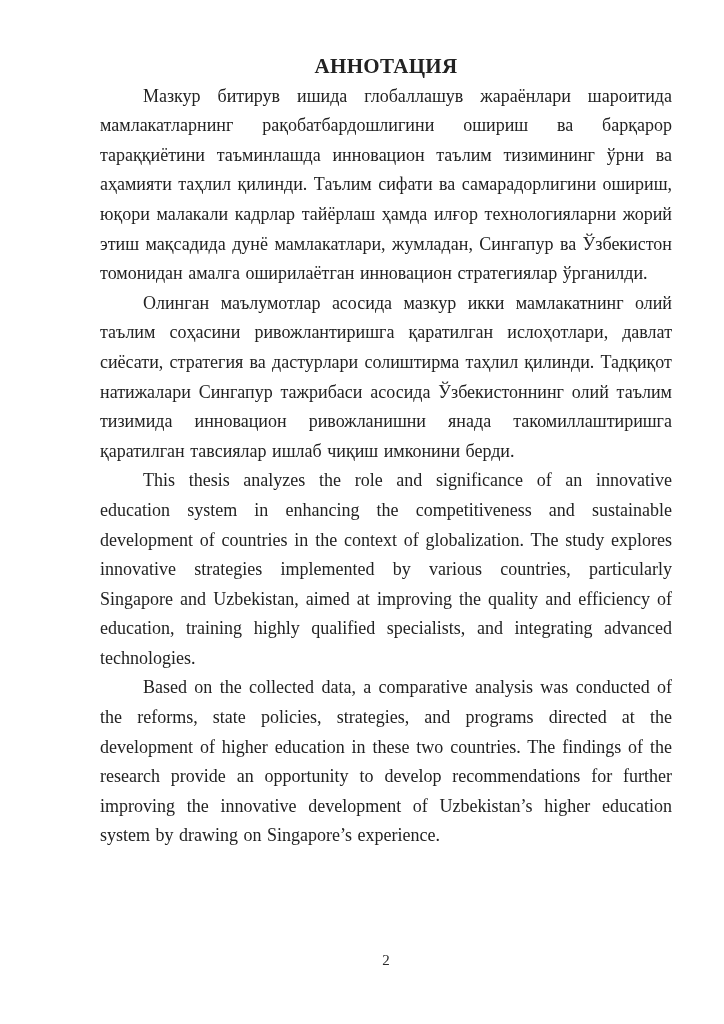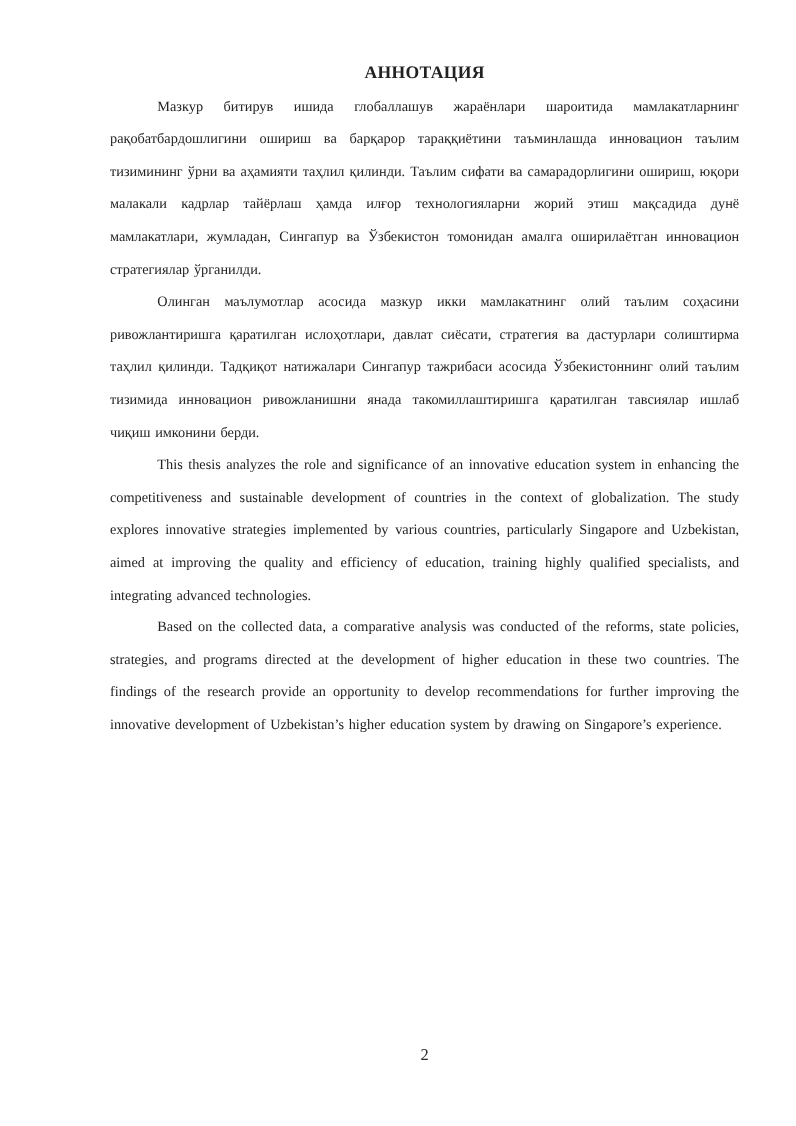--- a/index.html
+++ b/index.html
@@ -18,29 +18,29 @@
     overflow: hidden;
     box-sizing: border-box;
   }
   .content {
     position: absolute;
     top: 52px;
     left: 100px;
     width: 572px; 
   }
   .doc-heading {
-    font-size: 16px;
+    font-size: 21px;
     line-height: 29.6px;
     font-weight: bold;
     text-align: center;
     letter-spacing: 0.3px;
   }
   .doc-para {
     margin: 0;
-    font-size: 13px;
+    font-size: 18px;
     line-height: 29.6px;
     text-align: justify;
     text-indent: 43px;
     word-spacing: 1px;
   }
   .footer {
     position: absolute;
     left: 100px;
     width: 572px;
     top: 950px;

